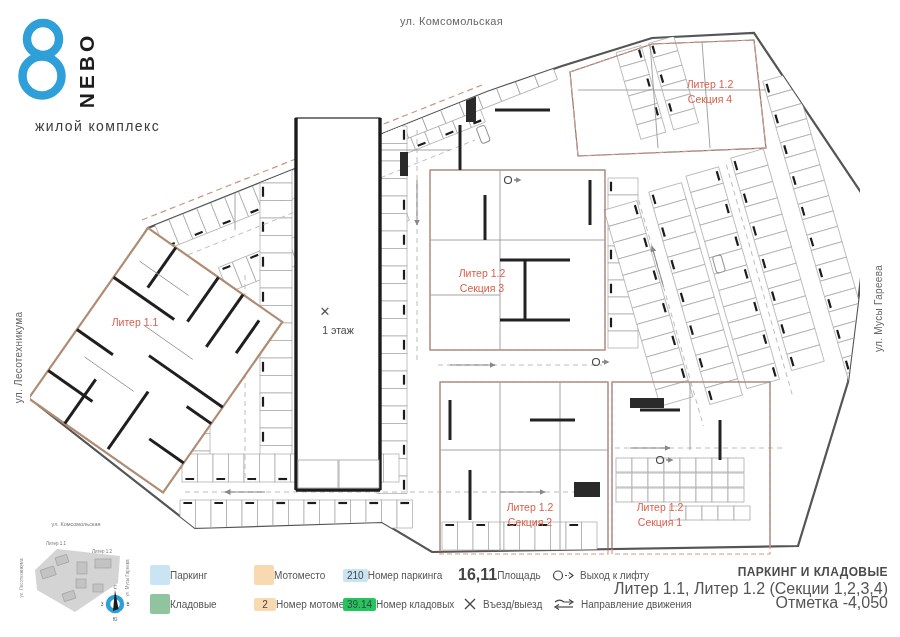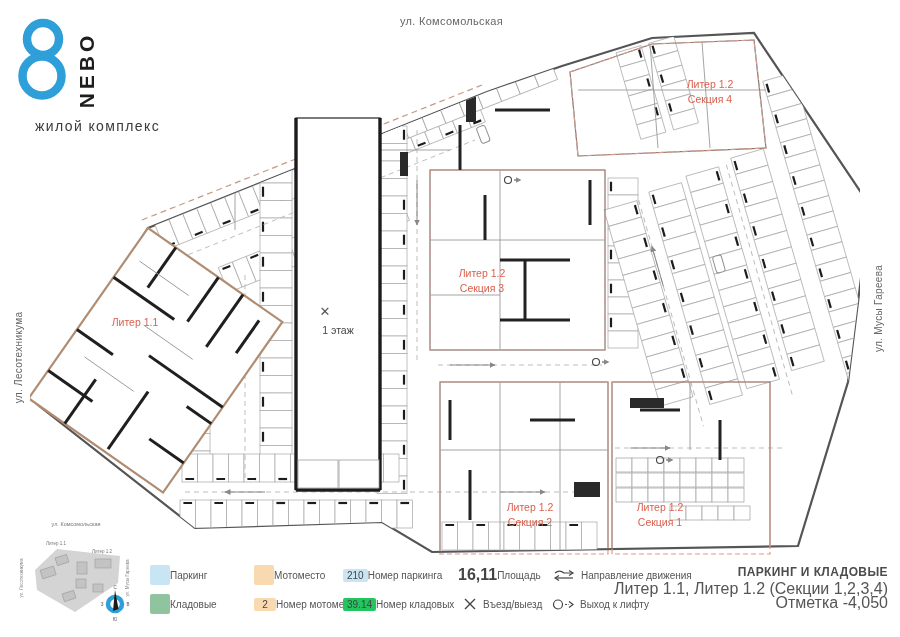--- a/index.html
+++ b/index.html
@@ -697,39 +697,39 @@
             <path d="M1,1 L11,11 M11,1 L1,11" stroke="#444" stroke-width="1.4" fill="none"></path>
           </svg>
       </span>
       <span class="lg-label" style="margin-left:1px">Въезд/выезд</span>
     </div>
   </div>
 
   <div class="legend-col" style="left:552px">
     <div class="lg-row">
       <span class="lg-icon">
+        <svg width="24" height="13" viewBox="0 0 24 13">
+          <circle cx="6" cy="6.5" r="4.5" fill="none" stroke="#444" stroke-width="1.2"></circle>
+          <path d="M13,6.5 L17,6.5" stroke="#444" stroke-width="1.2" stroke-dasharray="2 1.5"></path>
+          <path d="M17,3.5 L21,6.5 L17,9.5" stroke="#444" stroke-width="1.2" fill="none"></path>
+        </svg>
+      </span>
+      <span class="lg-label" style="margin-left:4px">Выход к лифту</span>
+    </div>
+    <div class="lg-row">
+      <span class="lg-icon">
         <svg width="22" height="13" viewBox="0 0 22 13">
           <path d="M2,4 C5,1.5 8,1.5 11,4 L19,4" stroke="#444" stroke-width="1.2" fill="none" marker-end="url(#arwL)"></path>
           <path d="M20,9 L3,9" stroke="#444" stroke-width="1.2" fill="none"></path>
           <path d="M6,6.5 L2,9 L6,11.5" stroke="#444" stroke-width="1.2" fill="none"></path>
           <path d="M16,1.5 L20,4 L16,6.5" stroke="#444" stroke-width="1.2" fill="none"></path>
         </svg>
       </span>
       <span class="lg-label" style="margin-left:5px">Направление движения</span>
     </div>
-    <div class="lg-row">
-      <span class="lg-icon">
-        <svg width="24" height="13" viewBox="0 0 24 13">
-          <circle cx="6" cy="6.5" r="4.5" fill="none" stroke="#444" stroke-width="1.2"></circle>
-          <path d="M13,6.5 L17,6.5" stroke="#444" stroke-width="1.2" stroke-dasharray="2 1.5"></path>
-          <path d="M17,3.5 L21,6.5 L17,9.5" stroke="#444" stroke-width="1.2" fill="none"></path>
-        </svg>
-      </span>
-      <span class="lg-label" style="margin-left:4px">Выход к лифту</span>
-    </div>
   </div>
 
   <div class="title-block">
     <div class="tb-title">ПАРКИНГ И КЛАДОВЫЕ</div>
     <div class="tb-line">Литер 1.1, Литер 1.2 (Секции 1,2,3,4)</div>
     <div class="tb-line">Отметка  -4,050</div>
   </div>
 
 </div>
 

